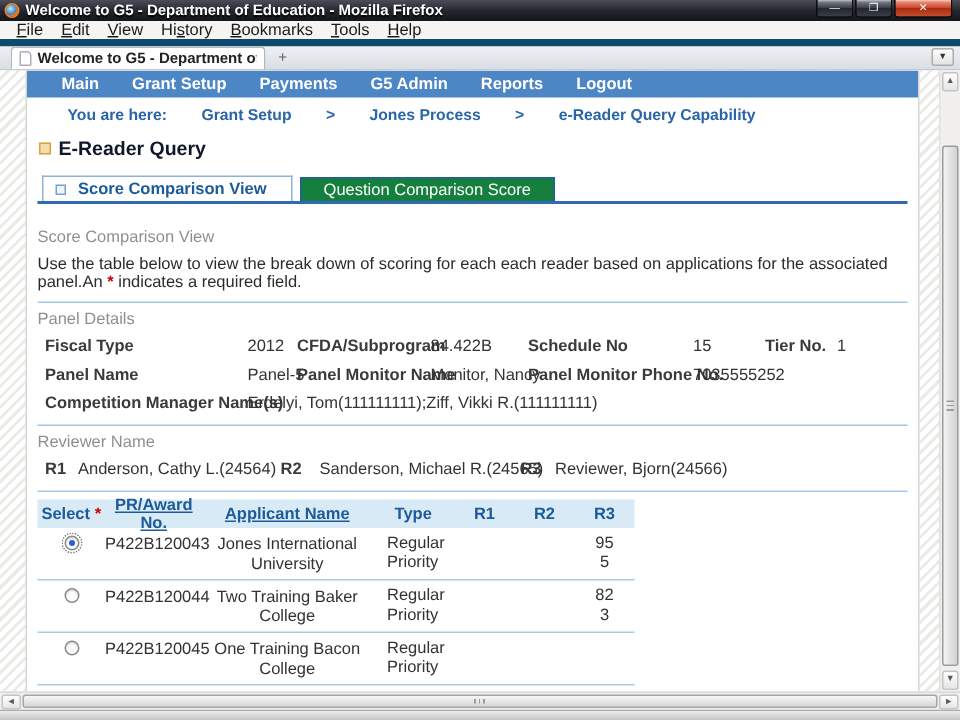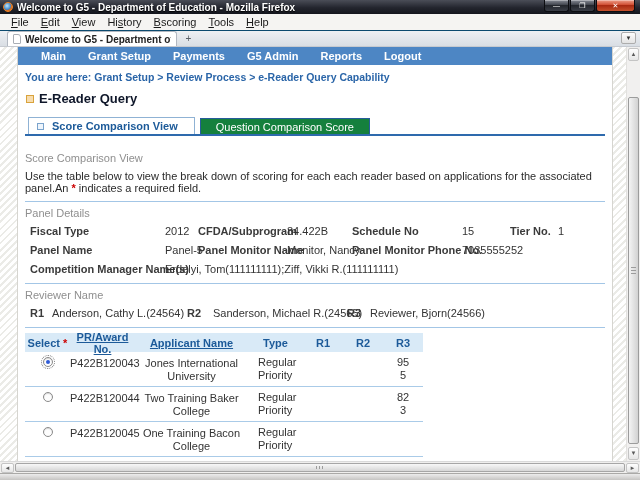--- a/index.html
+++ b/index.html
@@ -15,22 +15,22 @@
   .win-title { color:#fff; font-size:10px; font-weight:bold; text-shadow:0 1px 1px #000;
     white-space:nowrap; }
   .win-controls { position:absolute; right:5px; top:0; display:flex; gap:1px; }
   .wc { height:12px; border:1px solid #0c0d11; border-top:none; border-radius:0 0 3px 3px;
     color:#fff; font-size:7px; line-height:11px; text-align:center;
     background:linear-gradient(#888c96,#3f434c 45%,#23262d 50%,#3a3e47); box-shadow:inset 0 1px 0 rgba(255,255,255,.35); }
   .wc-min,.wc-max { width:25px; }
   .wc-close { width:39px; background:linear-gradient(#f0a violet,#d2513a); 
     background:linear-gradient(#ef9f8b,#cf4c30 45%,#a92a12 50%,#c4502c); }
 
-  .menubar { height:17px; background:#f5f4f2; border-bottom:1px solid #0c4a6e;
-    display:flex; align-items:center; padding-left:5px; }
+  .menubar { height:17px; background:#f5f4f2; border-bottom:5px solid #0c4a6e;
+    display:flex; align-items:flex-end; padding-left:5px; }
   .menu-item { font-size:11px; color:#1a1a1a; padding:0 6px; }
   .mn { text-decoration:underline; }
 
   .tabstrip { height:16px; background:linear-gradient(#eef0f3,#d9dee4);
     border-bottom:1px solid #c6cad0; display:flex; align-items:flex-end; position:relative; }
   .btab { margin-left:7px; height:15px; width:170px; background:#fff;
     border:1px solid #b2b8c1; border-bottom:none; border-radius:3px 3px 0 0;
     display:flex; align-items:center; padding:0 5px; }
   .page-icon { width:8px; height:10px; background:#fff; border:1px solid #a9aeb5;
     border-radius:1px 3px 1px 1px; margin-right:4px; flex:0 0 auto; }
@@ -45,21 +45,21 @@
   .viewport { position:relative; height:414px;
     background:repeating-linear-gradient(135deg,#ffffff 0 3px,#ebebe7 3px 5px); }
   .card { position:absolute; left:17px; top:0; width:596px; height:100%; background:#fff;
     border-left:1px solid #d6d5d0; border-right:1px solid #d6d5d0; overflow:hidden; }
 
   .navbar { height:18px; background:#4d86c4; display:flex; align-items:center; padding-left:12px; }
   .nav-item { color:#fff; font-weight:bold; font-size:11px; padding:0 11px; white-space:nowrap; }
 
   .content { padding:0 7px; font-size:11px; color:#333; }
   .breadcrumb { margin-top:6px; font-size:10.5px; font-weight:bold; color:#2a65a8; }
-  .breadcrumb span { color:#2a65a8; }
+  .breadcrumb span { color:#2a65a8;margin-left:20px; }
 
   .page-title-row { margin-top:8px; display:flex; align-items:center; }
   .pt-icon { width:8px; height:8px; background:#f7dcae; border:1px solid #d9a33c; margin:0 5px 0 1px; }
   .page-title { color:#0f172a; font-weight:bold; font-size:13px; }
 
   .tabs-row { margin-top:11px; padding-left:3px; border-bottom:2px solid #2e6aad;
     display:flex; align-items:flex-end; }
   .ptab-active { background:#fff; border:1px solid #8fb2d4; border-bottom:none; height:17px;
     display:flex; align-items:center; padding:0 16px 0 8px; font-size:11px; font-weight:bold;
     color:#1c5a99; position:relative; top:0; }
@@ -133,21 +133,21 @@
     <div class="wc wc-max"><span>❐</span></div>
     <div class="wc wc-close"><span>✕</span></div>
   </div>
 </div>
 
 <div class="menubar">
   <span class="menu-item"><span></span><span class="mn">F</span><span>ile</span></span>
   <span class="menu-item"><span></span><span class="mn">E</span><span>dit</span></span>
   <span class="menu-item"><span></span><span class="mn">V</span><span>iew</span></span>
   <span class="menu-item"><span>Hi</span><span class="mn">s</span><span>tory</span></span>
-  <span class="menu-item"><span></span><span class="mn">B</span><span>scoring</span></span>
+  <span class="menu-item"><span></span><span class="mn">B</span><span>ookmarks</span></span>
   <span class="menu-item"><span></span><span class="mn">T</span><span>ools</span></span>
   <span class="menu-item"><span></span><span class="mn">H</span><span>elp</span></span>
 </div>
 
 <div class="tabstrip">
   <div class="btab">
     <span class="page-icon"></span>
     <span class="btab-label">Welcome to G5 - Department of Edu...</span>
   </div>
   <div class="newtab-btn">+</div>
@@ -165,21 +165,21 @@
       <span class="nav-item">Reports</span>
       <span class="nav-item">Logout</span>
     </div>
 
     <div class="content">
 
       <div class="breadcrumb">
         <span>You are here:</span>
         <span>Grant Setup</span>
         <span>&gt;</span>
-        <span>Review Process</span>
+        <span>Jones Process</span>
         <span>&gt;</span>
         <span>e-Reader Query Capability</span>
       </div>
 
       <div class="page-title-row">
         <span class="pt-icon"></span>
         <span class="page-title">E-Reader Query</span>
       </div>
 
       <div class="tabs-row">

